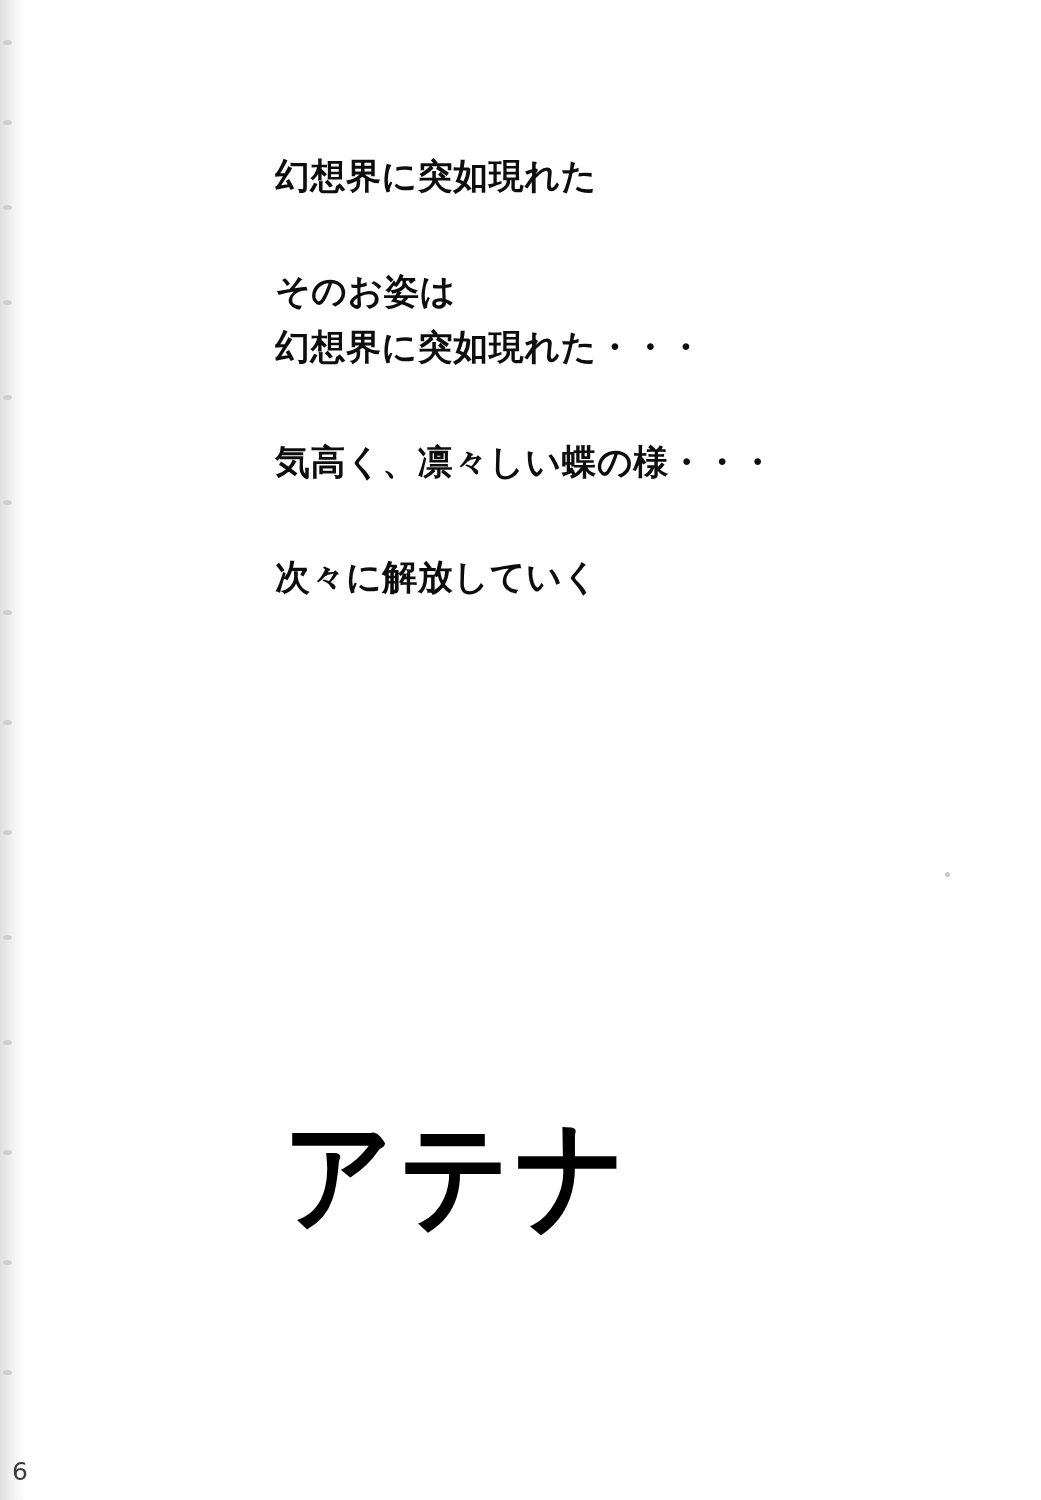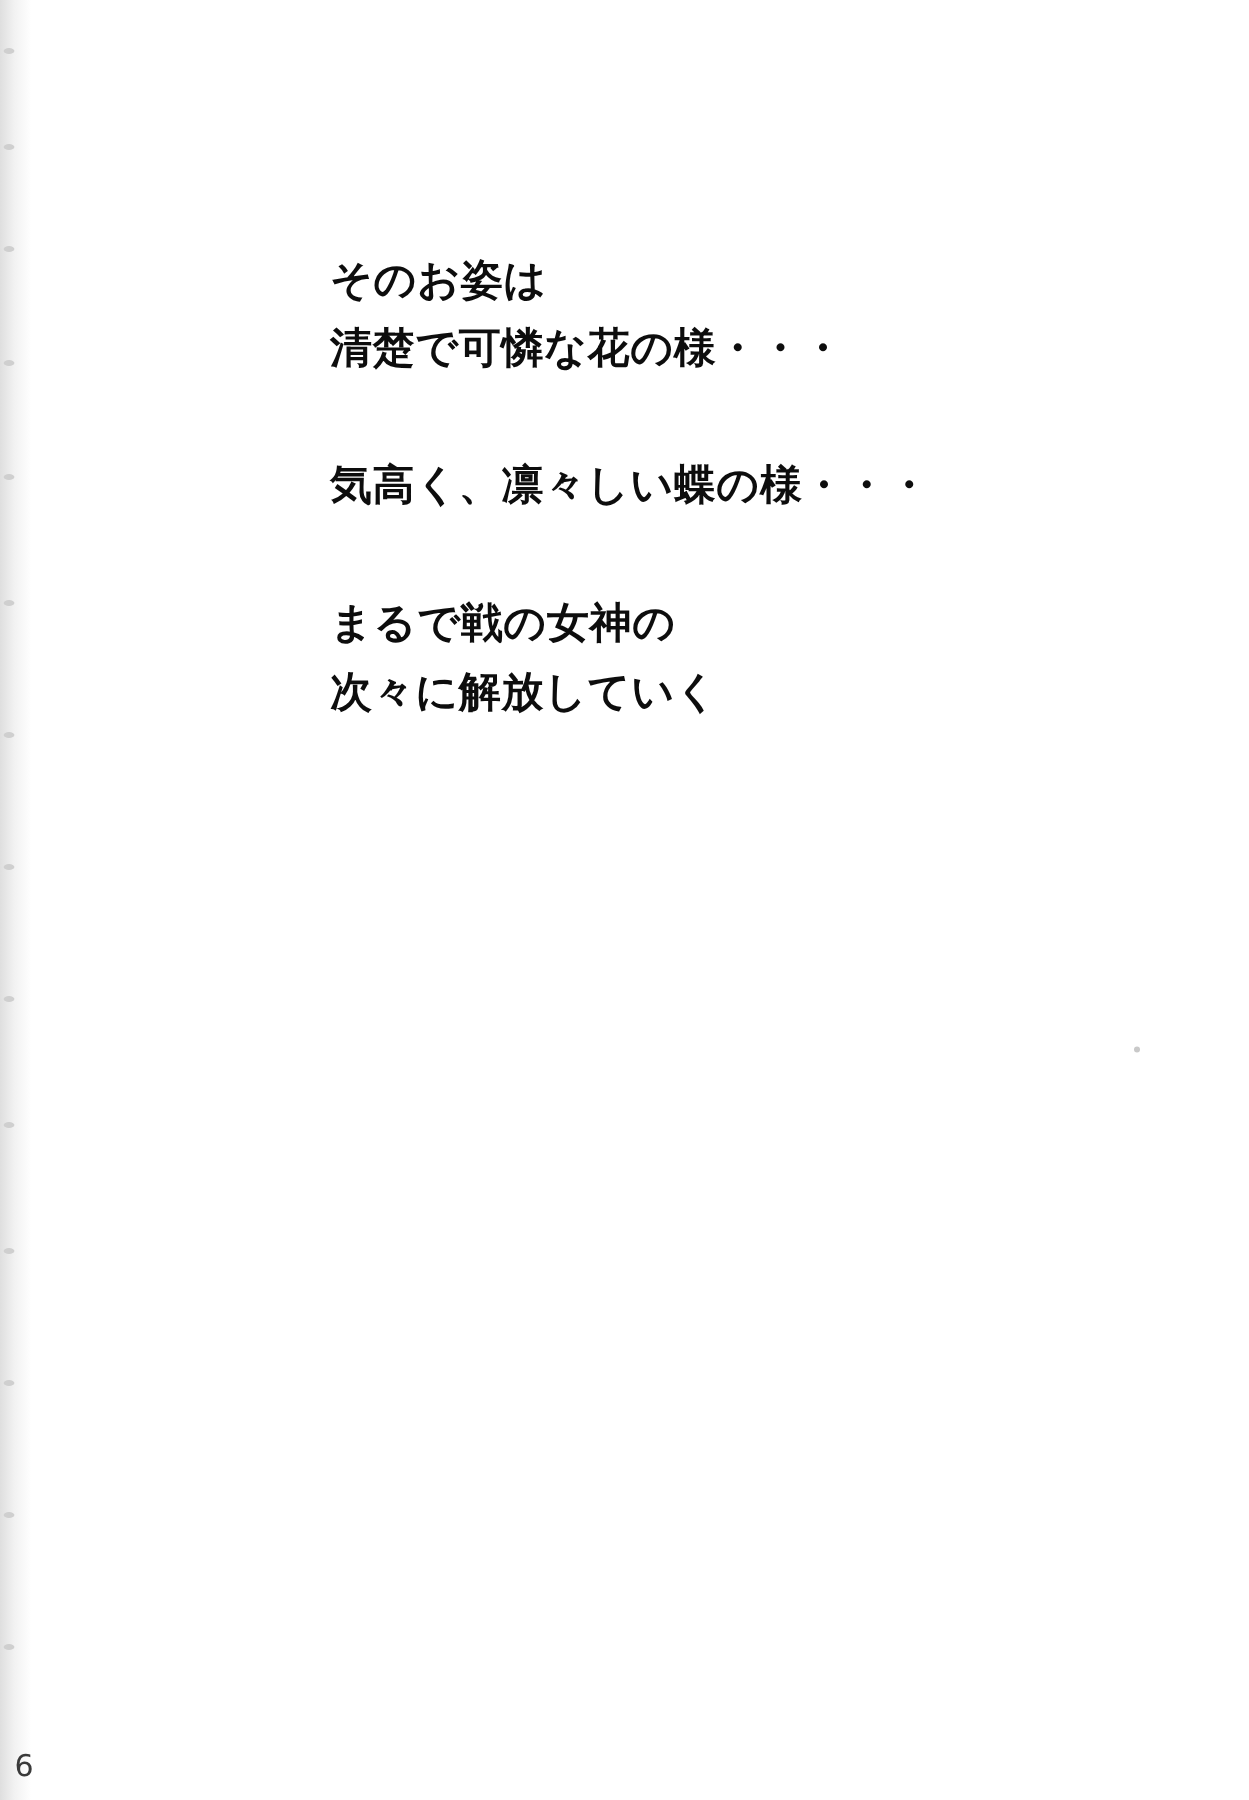--- a/index.html
+++ b/index.html
@@ -124,35 +124,38 @@
     <i style="top:1150px"></i>
     <i style="top:1260px"></i>
     <i style="top:1370px"></i>
   </div>
 
   <div class="speck" style="left:945px; top:872px; width:5px; height:5px;"></div>
 
   <div class="poem">
 
     <div class="stanza">
+      <div class="line">幻想界に突如現れた</div>
     </div>
 
 
     <div class="stanza">
       <div class="line">そのお姿は</div>
-      <div class="line">清楚で可憐な花の様・・・</div>
+      <div class="line">幻想界に突如現れた・・・</div>
     </div>
 
     <div class="stanza">
       <div class="line">気高く、凛々しい蝶の様・・・</div>
     </div>
 
     <div class="stanza">
-      <div class="line">まるで戦の女神の</div>
       <div class="line">次々に解放していく</div>
     </div>
 
   </div>
 
+  <div class="title-block">
+    <div class="big-title">アテナ</div>
+  </div>
 
   <div class="page-number">6</div>
 
 </div>
 
 </body></html>

